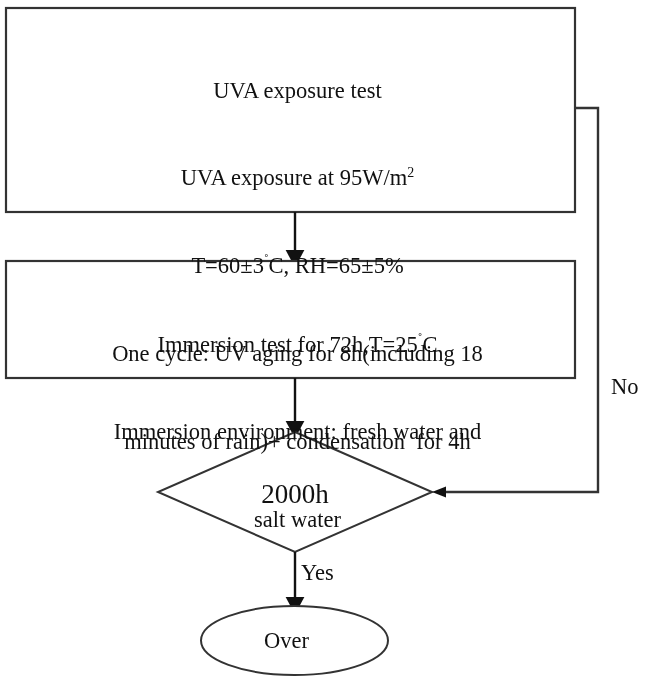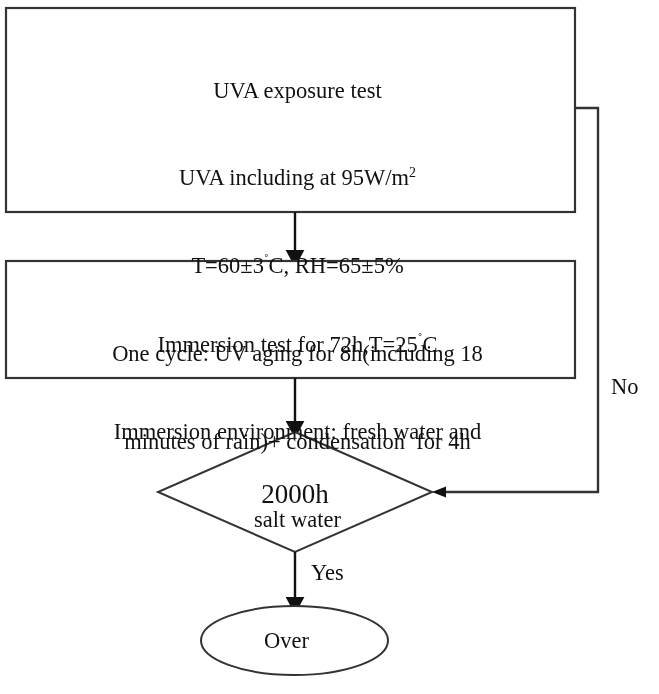--- a/index.html
+++ b/index.html
@@ -77,21 +77,21 @@
     color: #111111;
     white-space: pre;
   }
 
   #label-no {
     left: 611px;
     top: 374px;
   }
 
   #label-yes {
-    left: 311px;
+    left: 301px;
     top: 560px;
     text-align: right;
   }
 
   .sup {
     font-size: 0.62em;
     vertical-align: super;
     line-height: 0;
   }
   .deg {
@@ -126,21 +126,21 @@
     <line x1="295" y1="552" x2="295" y2="600" stroke="#111111" stroke-width="2.4" marker-end="url(#arrowhead-down)"></line>
 
     <ellipse cx="294.5" cy="640.5" rx="93.5" ry="34.5" fill="#ffffff" stroke="#333333" stroke-width="2"></ellipse>
 
     <path d="M575,108 L598,108 L598,492 L441,492" fill="none" stroke="#333333" stroke-width="2.4"></path>
     <polygon points="432,492 446,486.5 446,497.5" fill="#111111"></polygon>
   </svg>
 
   <div class="node-text" id="uva-box-text">
     <span class="tline">UVA exposure test</span>
-    <span class="tline"><span>UVA including at 95W/m</span><span class="sup">2</span></span>
+    <span class="tline"><span>UVA exposure at 95W/m</span><span class="sup">2</span></span>
     <span class="tline"><span>T=60±3</span><span class="deg">˚</span><span>C, RH=65±5%</span></span>
     <span class="tline">One cycle: UV aging for 8h(including 18</span>
     <span class="tline">minutes of rain)+ condensation  for 4h</span>
   </div>
 
   <div class="node-text" id="immersion-box-text">
     <span class="tline"><span>Immersion test for 72h,T=25</span><span class="deg">˚</span><span>C</span></span>
     <span class="tline">Immersion environment: fresh water and</span>
     <span class="tline">salt water</span>
   </div>

